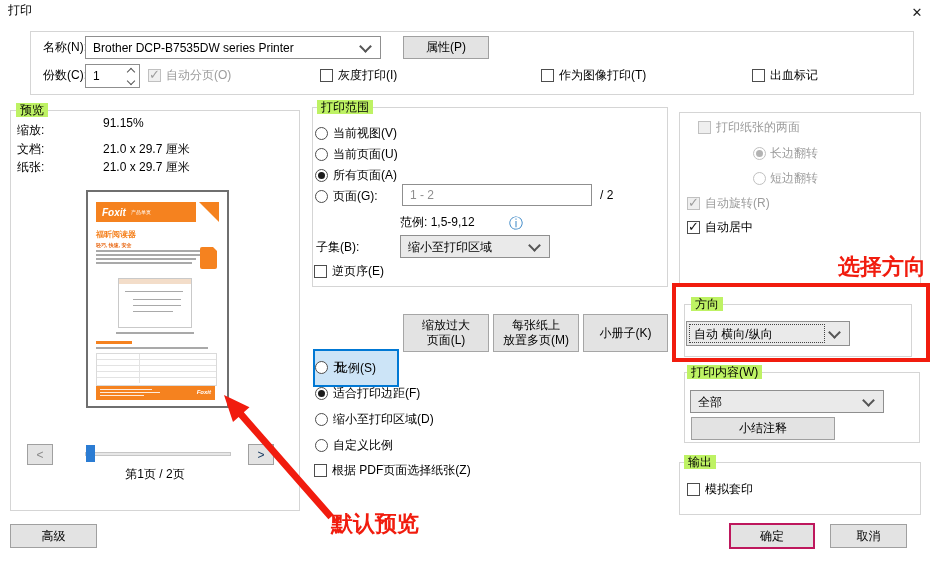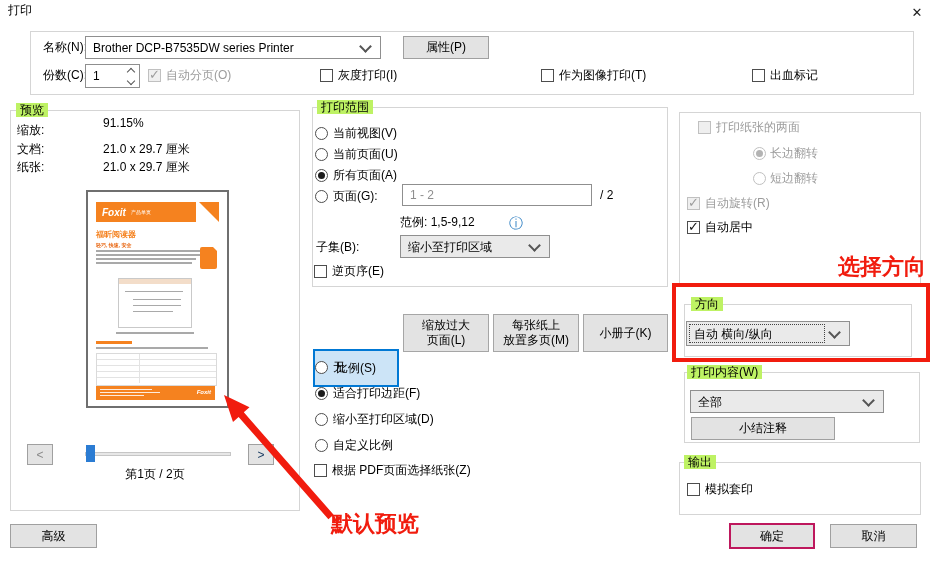--- a/index.html
+++ b/index.html
@@ -234,19 +234,19 @@
 
   <div class="group" style="left:679px;top:462px;width:242px;height:53px;">
     <div class="glabel" style="left:4px;">输出</div>
   </div>
   <span class="cb" style="left:687px;top:483px;"></span>
   <div class="lbl" style="left:705px;top:482px;">模拟套印</div>
 
   <div class="btn" style="left:10px;top:524px;width:87px;height:24px;">高级</div>
   <div class="rednote" style="left:331px;top:512px;">默认预览</div>
   <div class="btn primary" style="left:729px;top:523px;width:86px;height:26px;">确定</div>
-  <div class="btn" style="left:830px;top:524px;width:87px;height:24px;">取消</div>
+  <div class="btn" style="left:830px;top:524px;width:77px;height:24px;">取消</div>
 
   <svg class="overlay" width="934" height="566" viewBox="0 0 934 566">
     <polygon points="224,395 249.5,407.3 243.8,412.3 333.6,514.7 328.4,519.3 238.6,416.9 233,421.9" fill="#f11c0e"></polygon>
   </svg>
 
 </div>
 
 </body></html>

